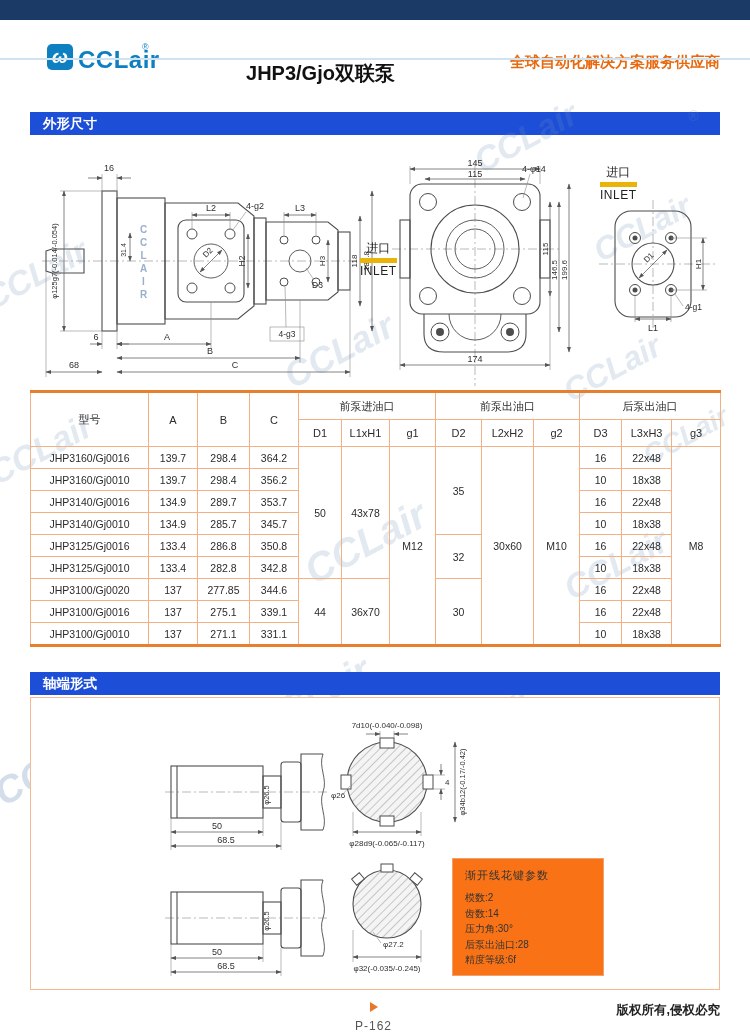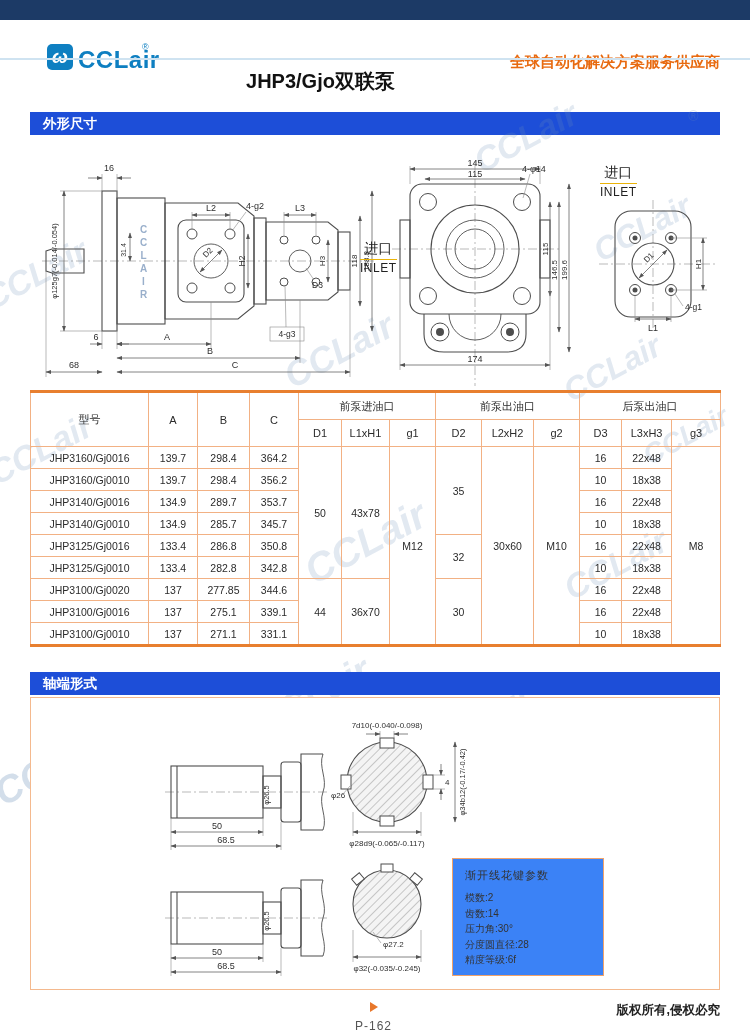--- a/index.html
+++ b/index.html
@@ -8,43 +8,43 @@
   .abs{position:absolute;}
   
   .topbar{left:0;top:0;width:750px;height:20px;background:#1c3a66;}
   .logo-row{left:0;top:20px;width:750px;height:38px;background:#fff;}
   .logo-sq{left:47px;top:24px;width:26px;height:26px;background:#0e7fc1;border-radius:5px;
            color:#fff;font-weight:bold;font-style:italic;font-size:19px;line-height:26px;text-align:center;}
   .brand{left:78px;top:26px;font-size:24px;font-weight:bold;color:#0e7fc1;letter-spacing:.5px;}
   .brand-reg{left:142px;top:22px;font-size:9px;color:#0e7fc1;}
   .tagline{right:30px;top:33px;font-size:15px;font-weight:bold;color:#e86a10;}
   .blue-rule{left:0;top:58px;width:750px;height:2px;background:#cfe3f1;}
-  .page-title{left:0;top:68px;width:641px;text-align:center;font-size:20px;font-weight:bold;color:#111;}
+  .page-title{left:0;top:60px;width:641px;text-align:center;font-size:20px;font-weight:bold;color:#111;}
   .section-bar{left:30px;width:690px;height:23px;background:#1d4ed8;color:#fff;
                font-size:13.5px;font-weight:bold;line-height:23px;padding-left:13px;box-sizing:border-box;}
   
   table.dims{border-collapse:collapse;table-layout:fixed;width:690px;
              border-top:3px solid #e87f2f;border-bottom:3px solid #e87f2f;font-size:10.5px;color:#2b2b2b;}
   table.dims th,table.dims td{border:1px solid #f2b184;text-align:center;padding:0;overflow:hidden;}
   table.dims th{font-weight:normal;font-size:11px;height:26px;}
   table.dims td{height:21px;}
   
   svg text{font-family:"Liberation Sans",sans-serif;fill:#2e2e2e;}
   .ol{fill:none;stroke:#4d4d4d;stroke-width:1.1;}
   .ol2{fill:none;stroke:#4d4d4d;stroke-width:.9;}
   .cl{stroke:#8a8a8a;stroke-width:.6;stroke-dasharray:9 3 2 3;fill:none;}
   .dim{stroke:#666;stroke-width:.8;fill:none;}
   .ext{stroke:#8a8a8a;stroke-width:.6;fill:none;}
   .hole{fill:#fff;stroke:#4d4d4d;stroke-width:1;}
   .holec{fill:#4d4d4d;}
   .inlet-label{text-align:center;color:#222;}
-  .inlet-label .cn{display:block;font-size:14px;border-bottom:1px solid #eab308;padding:0 3px 1px;}
+  .inlet-label .cn{display:block;font-size:12px;border-bottom:5px solid #eab308;padding:0 3px 1px;}
   .inlet-label .en{display:block;font-size:12px;letter-spacing:.5px;padding-top:1px;}
   
-  .param-box{border:1px solid #f0a26a;box-sizing:border-box;padding:9px 12px;background:#3b82f6;}
+  .param-box{border:1px solid #f0a26a;box-sizing:border-box;padding:9px 12px;background:#f97316;}
   .param-title{font-size:11px;color:#333;letter-spacing:1px;margin-bottom:7px;}
   .param-line{font-size:10px;color:#333;line-height:1.55;}
   
   .outline-box{border:1px solid #f4b98e;box-sizing:border-box;background:#fff;}
   .footer-page{left:355px;top:1002px;font-size:12px;color:#555;letter-spacing:1px;display:flex;align-items:center;gap:7px;flex-direction:column;}
   .tri{width:0;height:0;border-left:8px solid #e8772a;border-top:5px solid transparent;border-bottom:5px solid transparent;}
   .copyright{right:30px;top:1002px;font-size:12.5px;font-weight:bold;color:#222;}
   
   .wm{position:absolute;font-weight:bold;font-style:italic;color:rgba(110,145,185,.20);
       transform:rotate(-28deg);pointer-events:none;white-space:nowrap;}
@@ -487,21 +487,21 @@
     <line class="dim" x1="28" y1="107" x2="96" y2="107" marker-start="url(#ma)" marker-end="url(#ma)"></line>
     <text x="62" y="121" font-size="8" text-anchor="middle">φ32(-0.035/-0.245)</text>
   </g>
 </svg>
 
 <div class="abs param-box" style="left:452px;top:858px;width:152px;height:118px;">
   <div class="param-title">渐开线花键参数</div>
   <div class="param-line">模数:2</div>
   <div class="param-line">齿数:14</div>
   <div class="param-line">压力角:30°</div>
-  <div class="param-line">分度圆直径:28</div>
+  <div class="param-line">后泵出油口:28</div>
   <div class="param-line">精度等级:6f</div>
 </div>
 
 <div class="abs footer-page">
   <span class="tri"></span>
   <span>P-162</span>
 </div>
 <div class="abs copyright">版权所有,侵权必究</div>
 
 </body></html>

